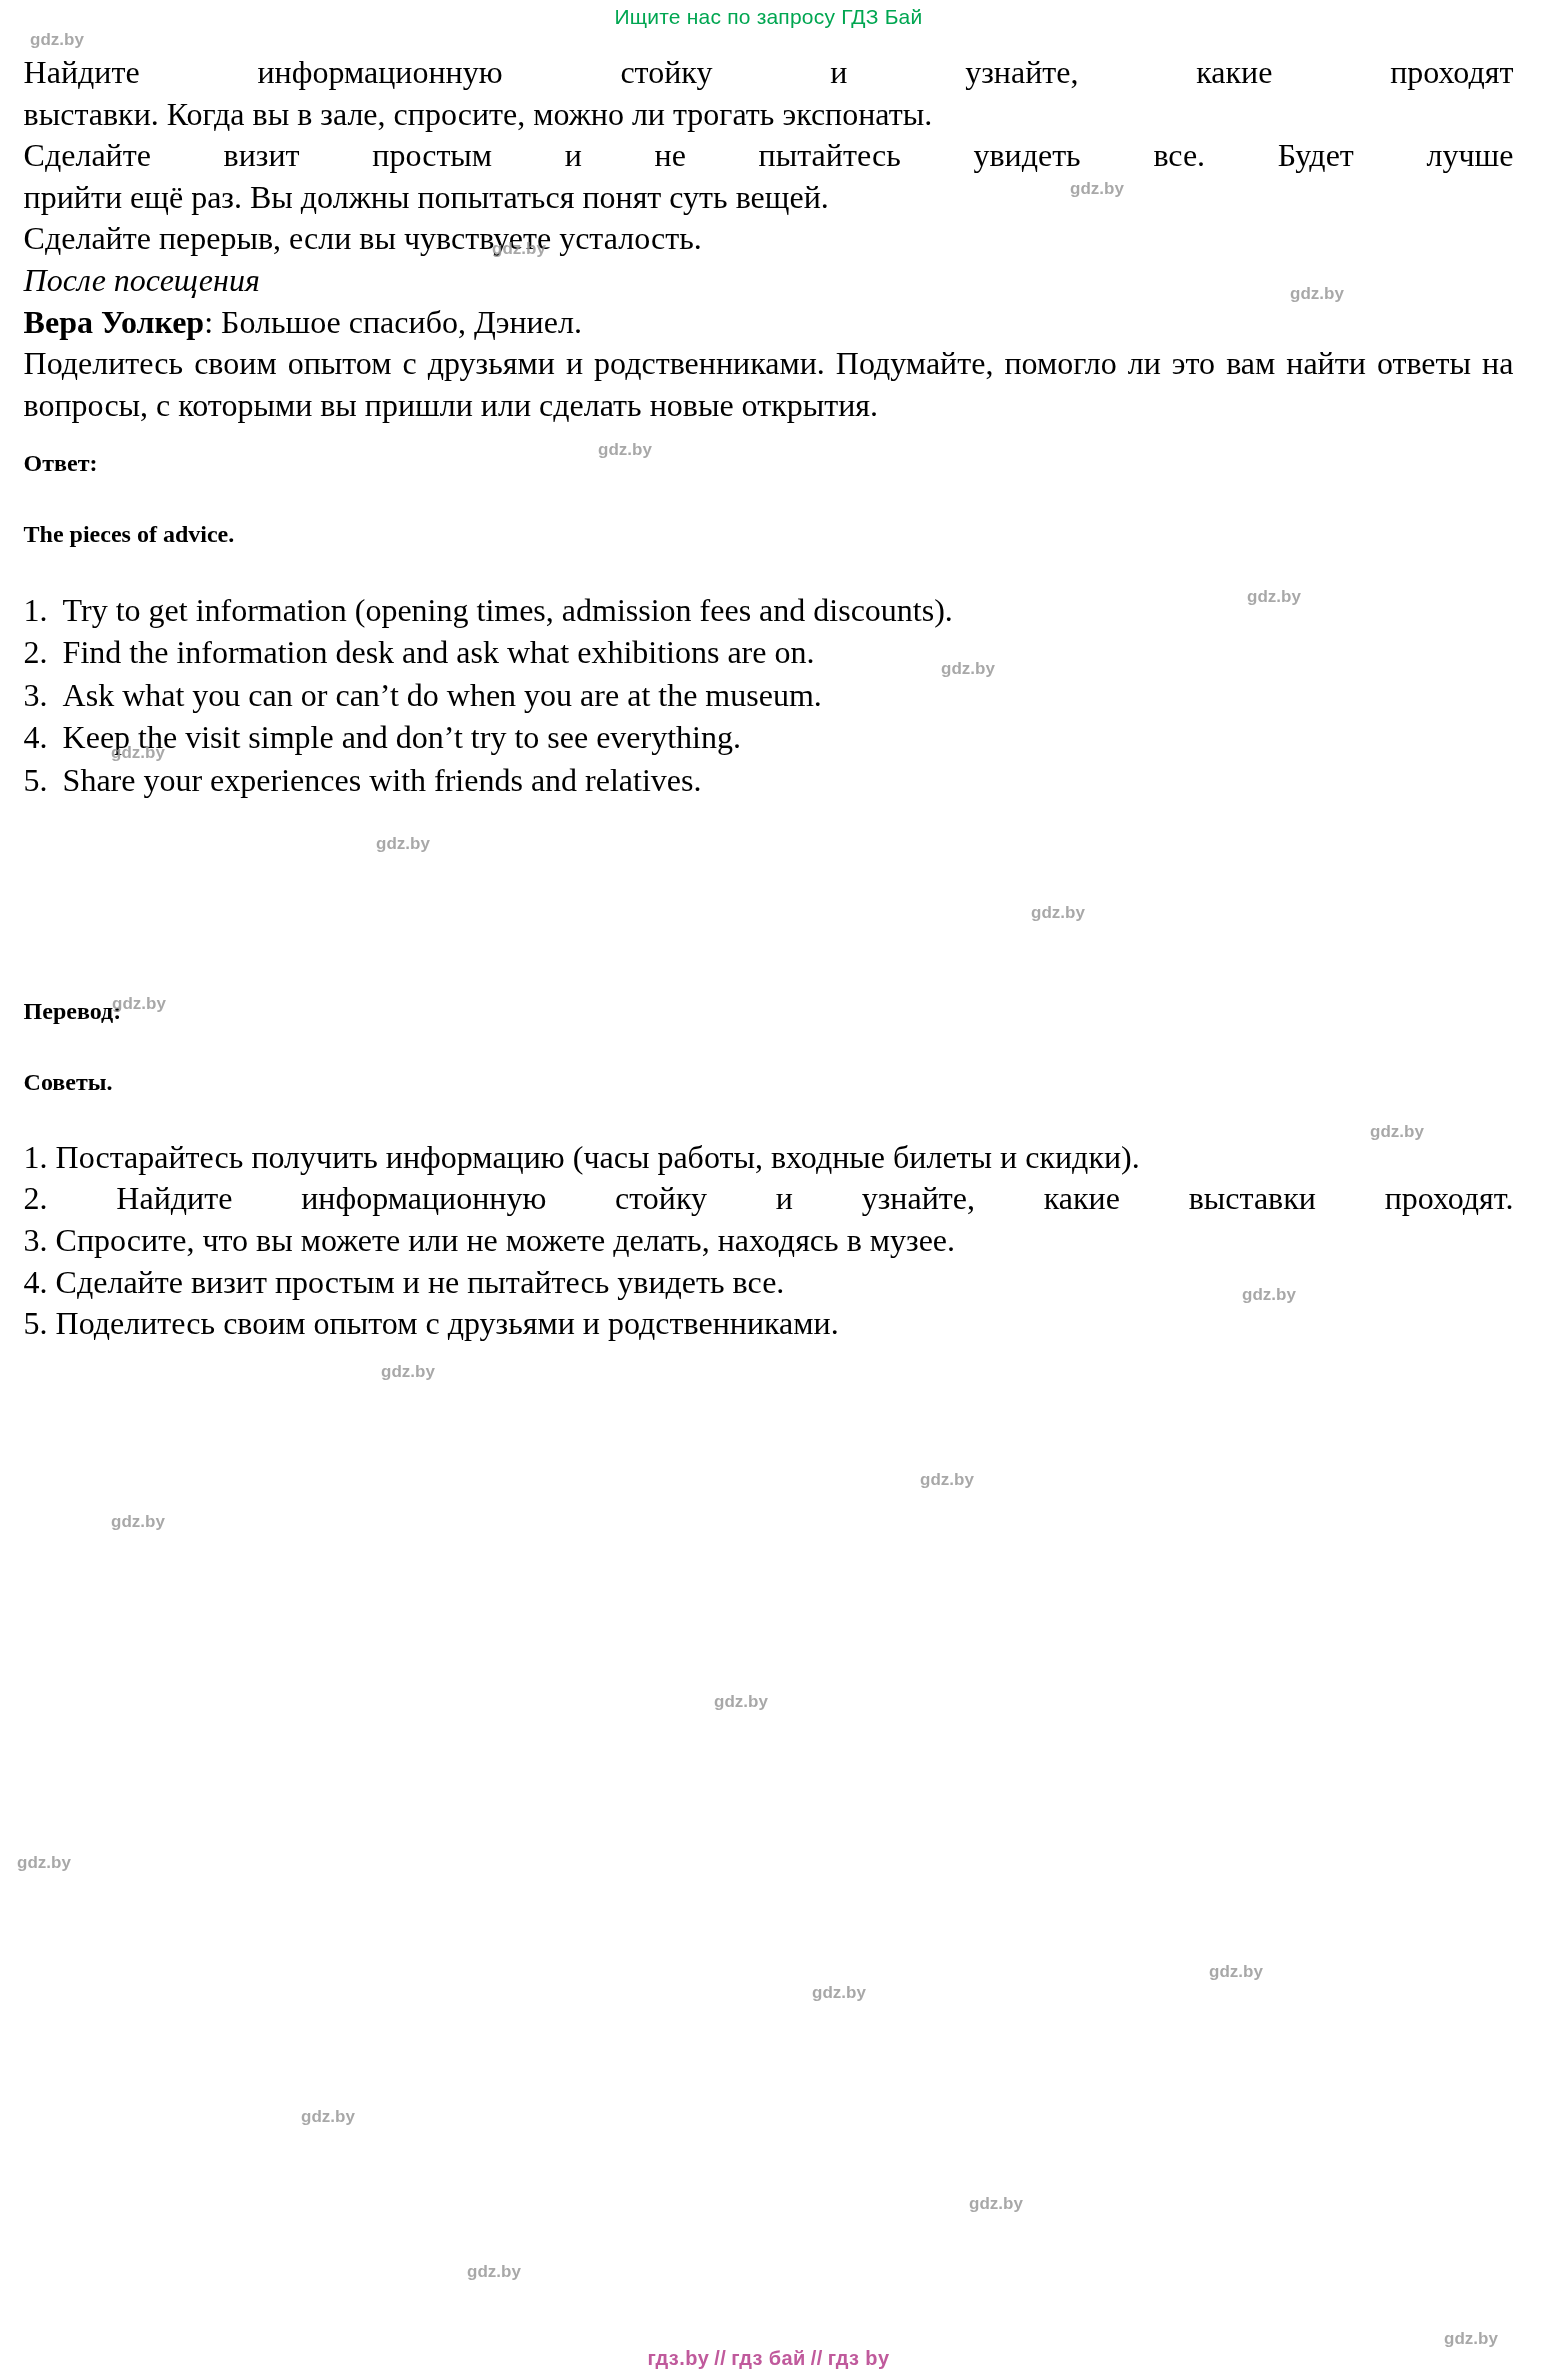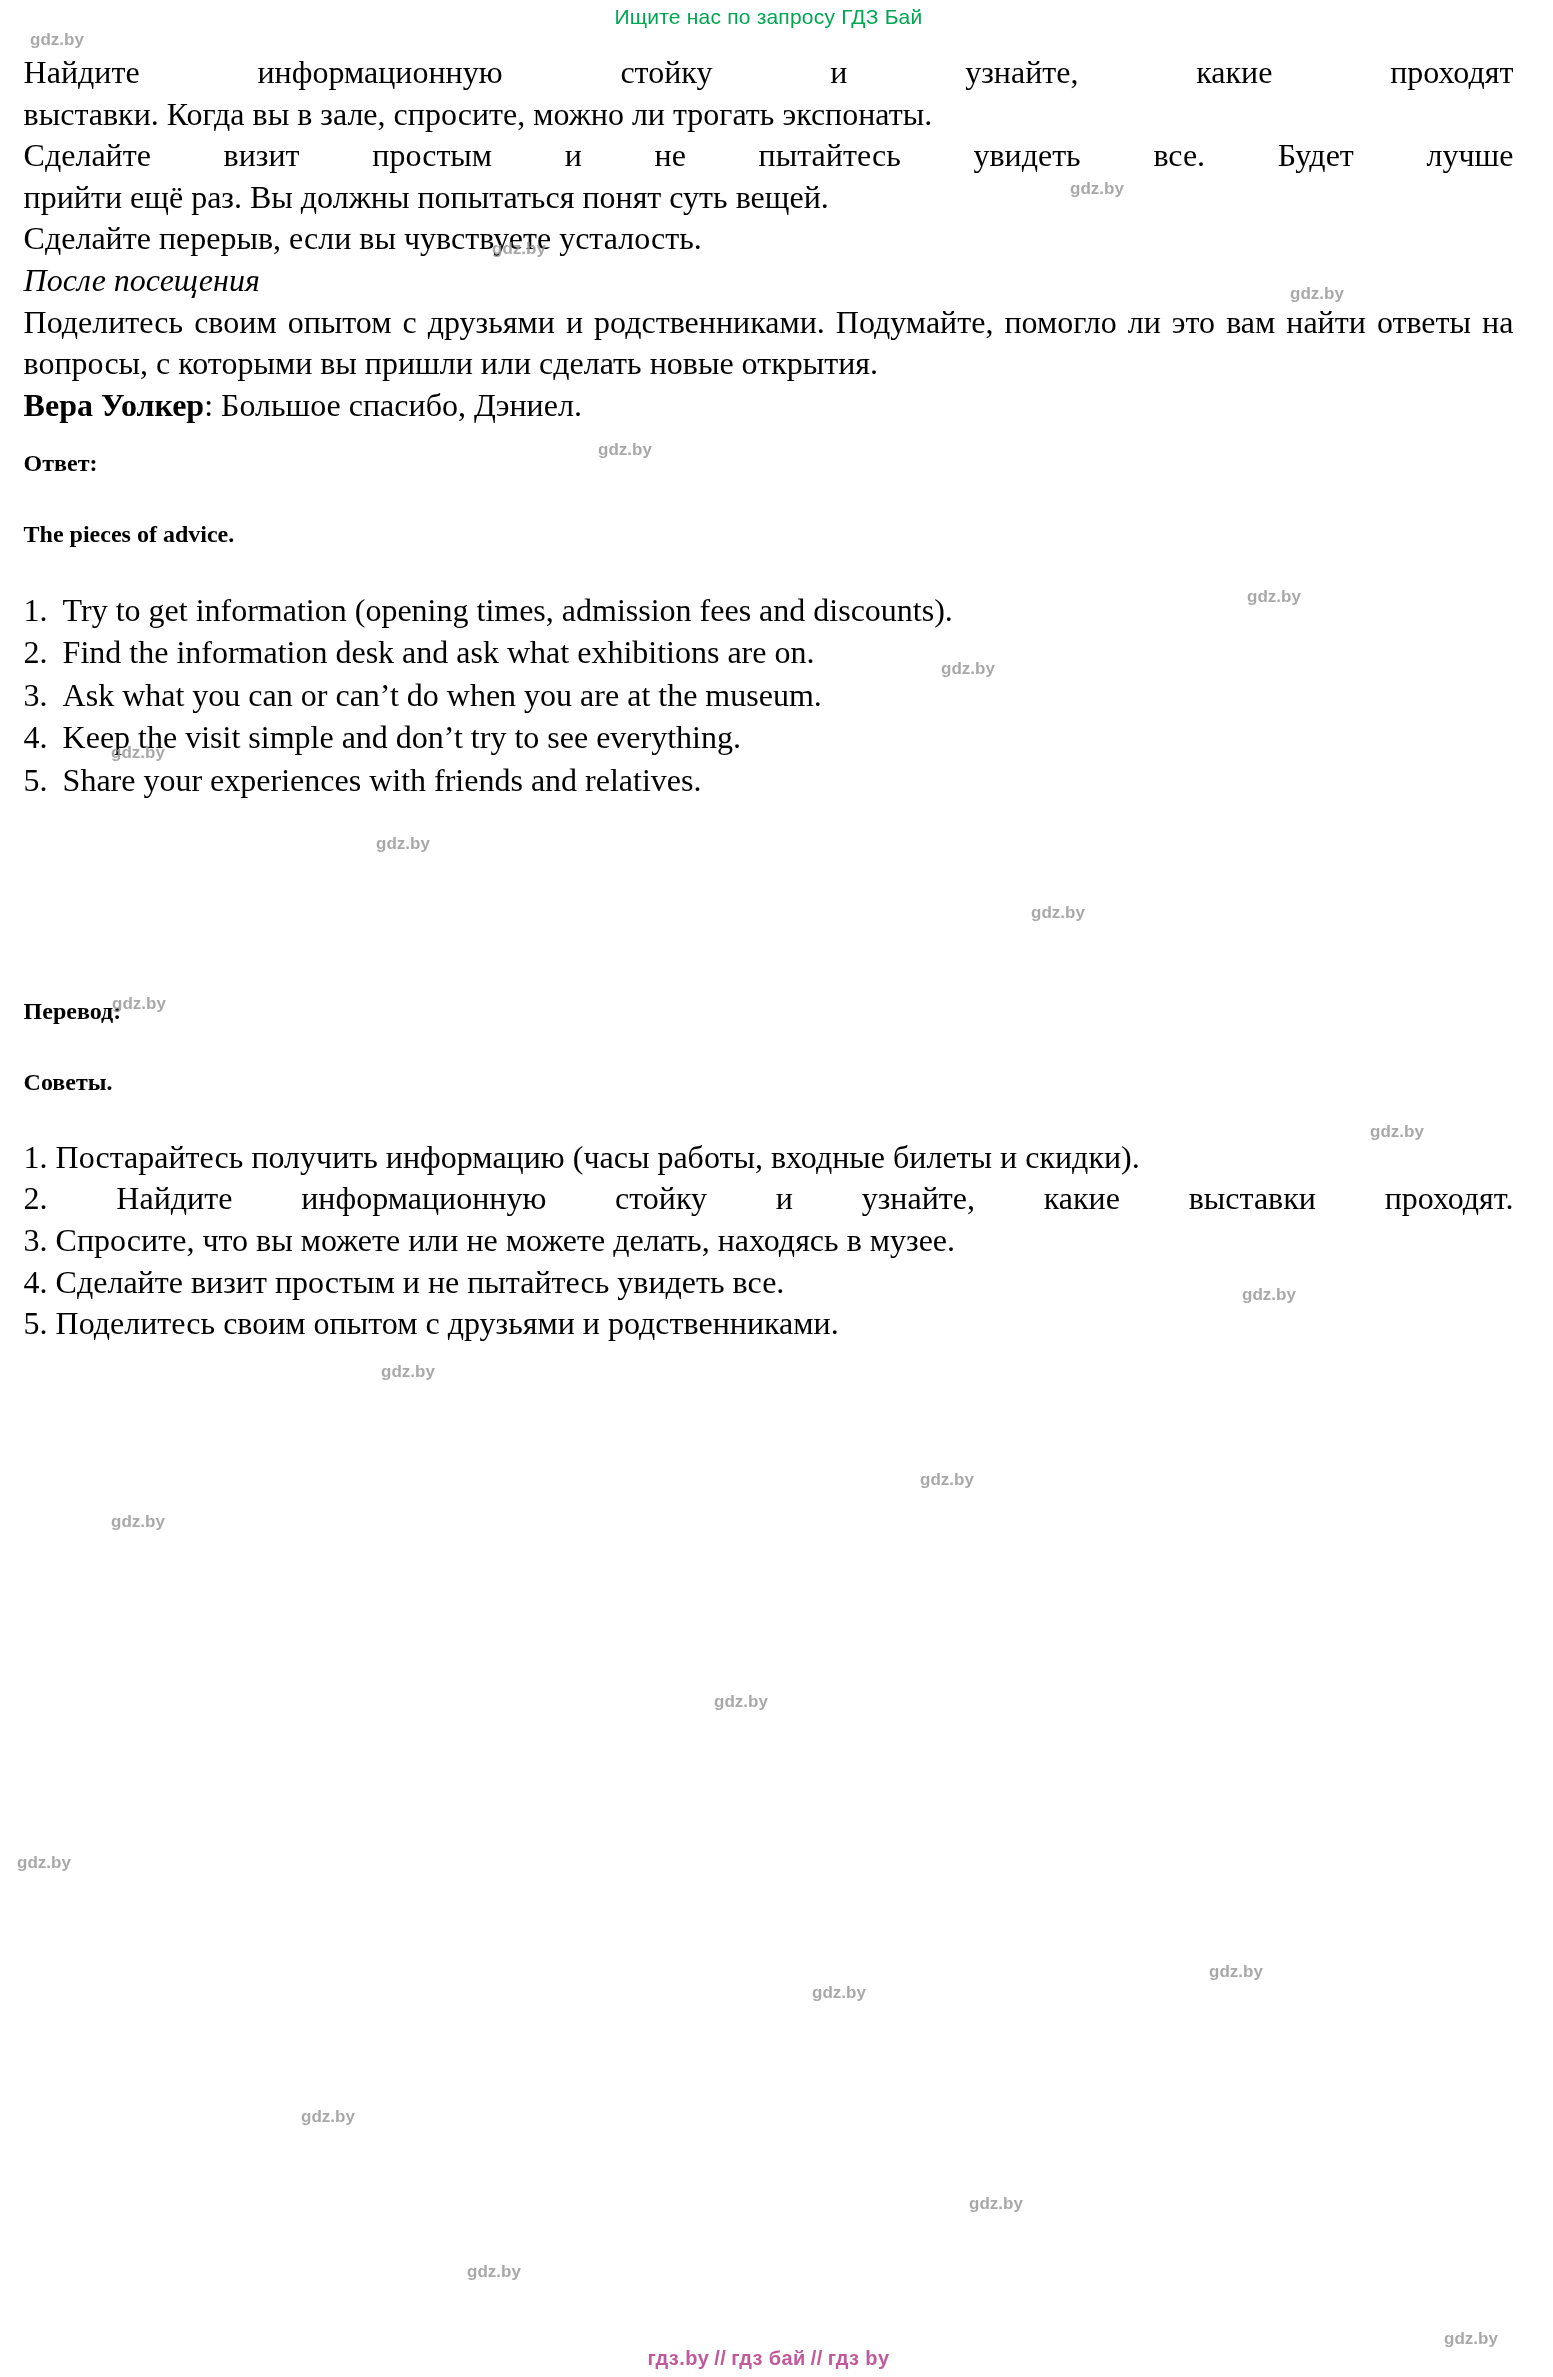--- a/index.html
+++ b/index.html
@@ -142,23 +142,23 @@
   <div class="content">
 
     <p class="body-line">Найдите информационную стойку и узнайте, какие проходят</p>
     <p class="body-line nojust">выставки. Когда вы в зале, спросите, можно ли трогать экспонаты.</p>
     <p class="body-line">Сделайте визит простым и не пытайтесь увидеть все. Будет лучше</p>
     <p class="body-line nojust">прийти ещё раз. Вы должны попытаться понят суть вещей.</p>
     <p class="body-line nojust">Сделайте перерыв, если вы чувствуете усталость.</p>
 
     <p class="para italic">После посещения</p>
 
+    <p class="para"><span class="bold">Вера Уолкер</span><span>: Большое спасибо, Дэниел.</span></p>
+
     <p class="para">Поделитесь своим опытом с друзьями и родственниками. Подумайте, помогло ли это вам найти ответы на вопросы, с которыми вы пришли или сделать новые открытия.</p>
-
-    <p class="para"><span class="bold">Вера Уолкер</span><span>: Большое спасибо, Дэниел.</span></p>
 
     <div class="spacer-s"></div>
 
     <p class="heading">Ответ:</p>
 
     <div class="spacer-m"></div>
 
     <p class="heading">The pieces of advice.</p>
 
     <div class="spacer-m"></div>

